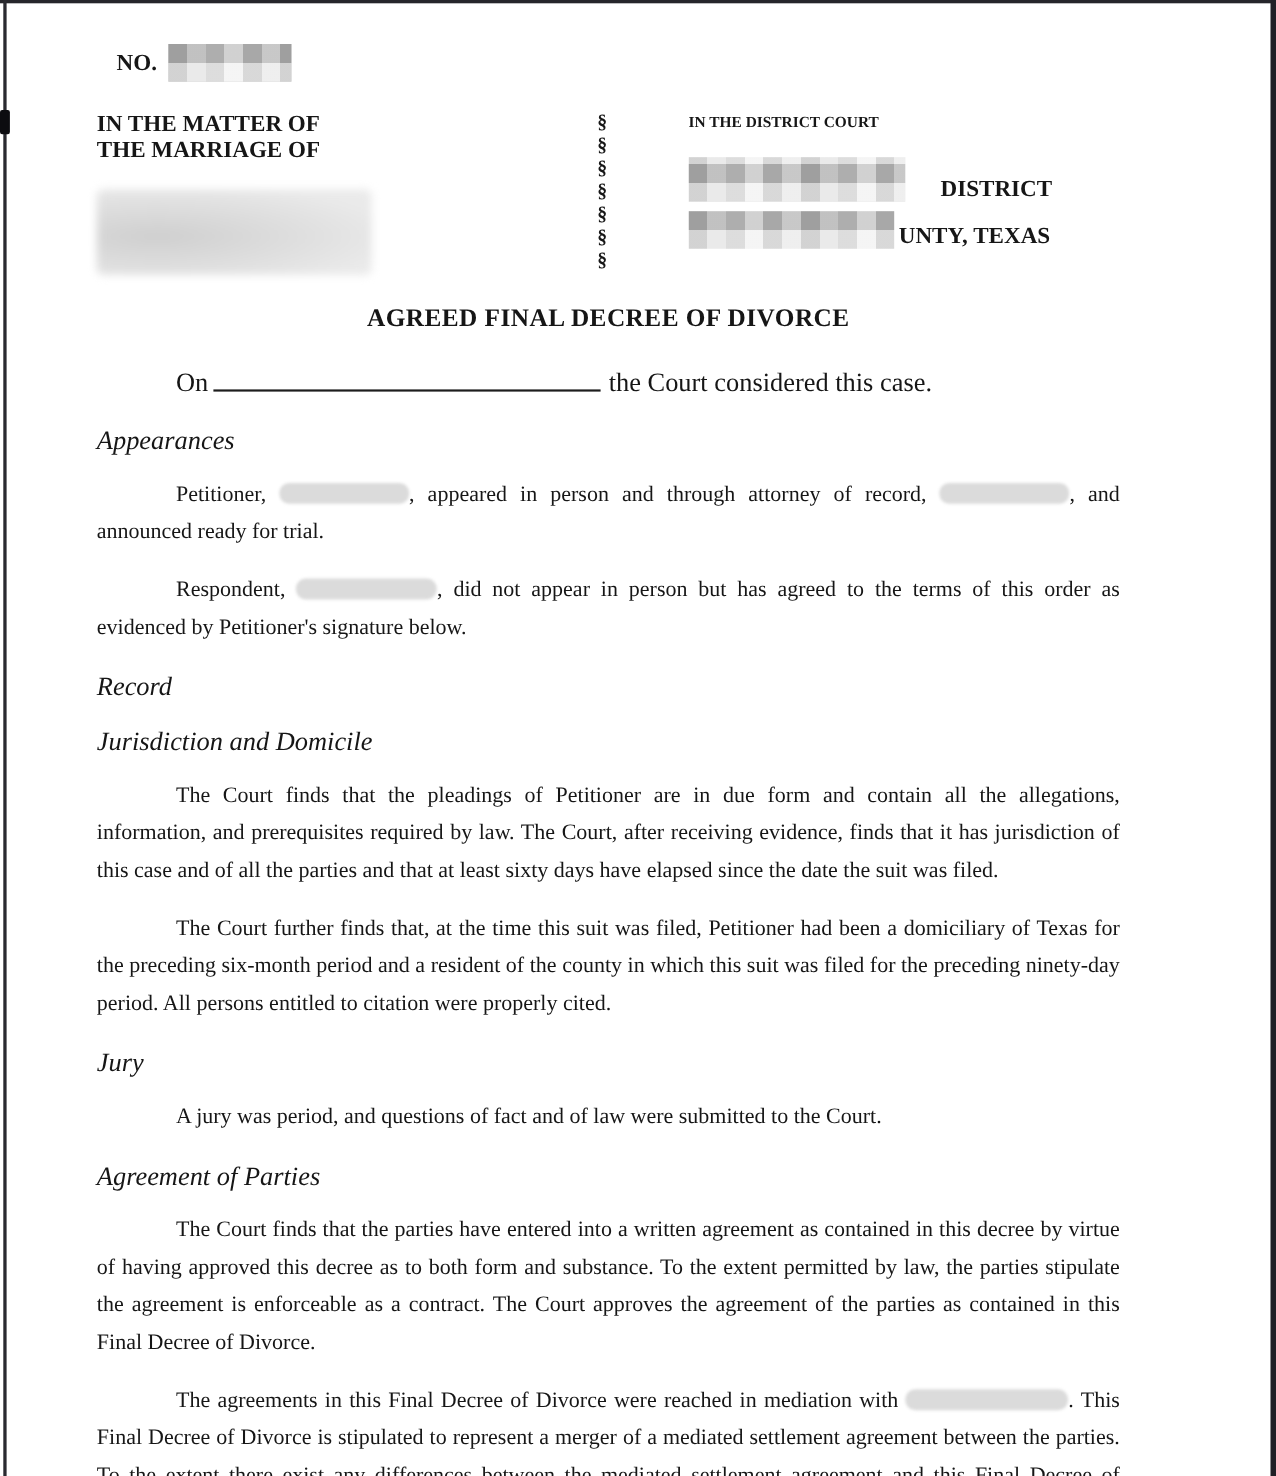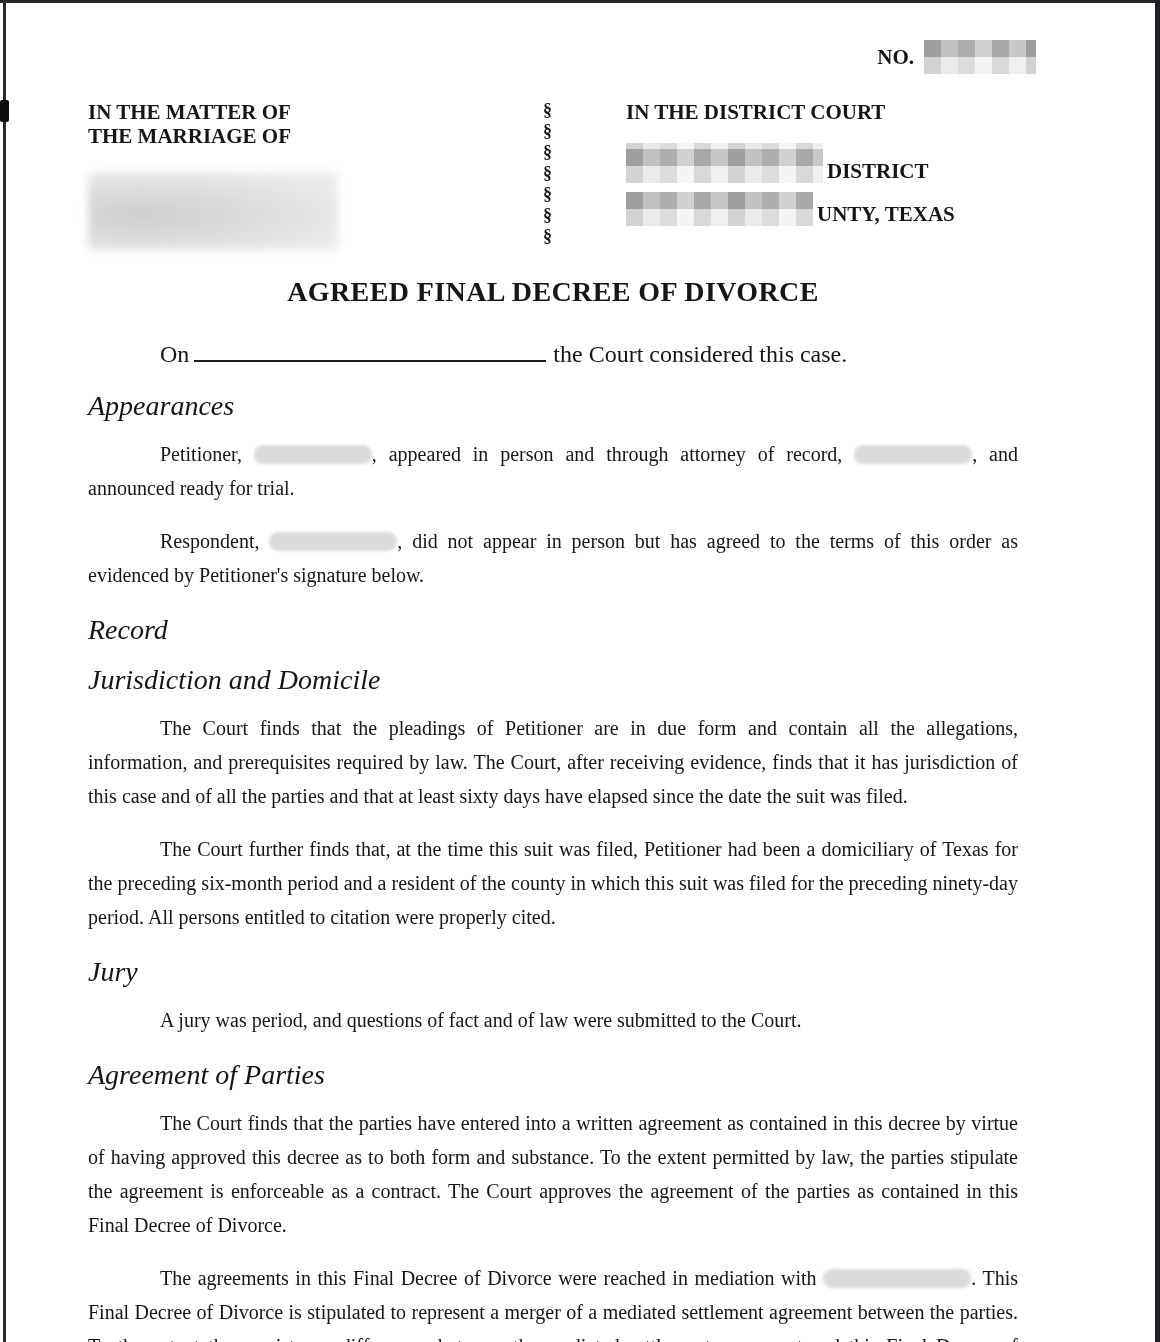--- a/index.html
+++ b/index.html
@@ -20,21 +20,21 @@
   .sheet{
     position:absolute;top:0;left:0;
     width:1160px;height:1342px;
     padding:0 142px 0 88px;
     box-sizing:border-box;
   }
 
   
   .case-line{
     margin-top:40px;
-    text-align:right;
+    text-align:left;
     transform:translateX(18px);
     font-weight:bold;
     font-size:21px;
     white-space:nowrap;
   }
   .case-line .pixelated{width:112px;height:34px;vertical-align:-10px;margin-left:10px;}
 
   
   .caption{
     margin-top:26px;
@@ -49,63 +49,63 @@
     border-radius:6px;
     background:radial-gradient(ellipse at 22% 55%, #cfcfcf 0%, #dedede 45%, #eaeaea 80%);
     filter:blur(4px);
   }
   .caption-mid{
     width:48px;
     font-weight:bold;font-size:18px;line-height:21px;
     text-align:left;
   }
   .caption-right{flex:1;padding-left:35px;}
-  .caption-right-line1{font-weight:bold;font-size:21px;line-height:24px;}
+  .caption-right-line1{font-weight:bold;font-size:14px;line-height:24px;}
   .caption-row{display:flex;align-items:flex-end;margin-top:0;}
-  .caption-row.row2{margin-top:19px;}
+  .caption-row.row2{margin-top:19px;gap:28px;}
   .caption-row.row3{margin-top:9px;}
   .caption-row .pixelated.district{width:197px;height:40px;}
   .caption-row .pixelated.county{width:187px;height:34px;}
   .caption-row .suffix{font-weight:bold;font-size:21px;line-height:24px;margin-left:4px;white-space:nowrap;}
 
   
   .pixelated{
     display:inline-block;
     background-image:
       repeating-linear-gradient(0deg, rgba(255,255,255,0.40) 0 17px, rgba(0,0,0,0.12) 17px 34px),
       repeating-linear-gradient(90deg, #b5b5b5 0 17px, #dcdcdc 17px 34px, #c6c6c6 34px 51px, #eeeeee 51px 68px, #bfbfbf 68px 85px, #e4e4e4 85px 102px);
   }
 
   
   .doc-title{
     margin-top:26px;
     text-align:center;
     font-weight:bold;
-    font-size:28px;
+    font-size:23px;
     letter-spacing:0.4px;
   }
 
   
   .on-line{
     margin-top:30px;
     padding-left:72px;
     font-size:24px;
   }
   .fill-in-blank{
     display:inline-block;
     width:352px;height:0.9em;
     border-bottom:2px solid #1d1d1d;
     margin:0 7px 0 5px;
   }
 
   
   .sec-heading{
     margin-top:26px;
     font-style:italic;
-    font-size:28px;
+    font-size:24px;
     line-height:24px;
   }
   .para{
     margin:19px 0 0 0;
     font-size:20px;
     line-height:34px;
     text-align:justify;
     text-indent:72px;
   }
   .redact-inline{

